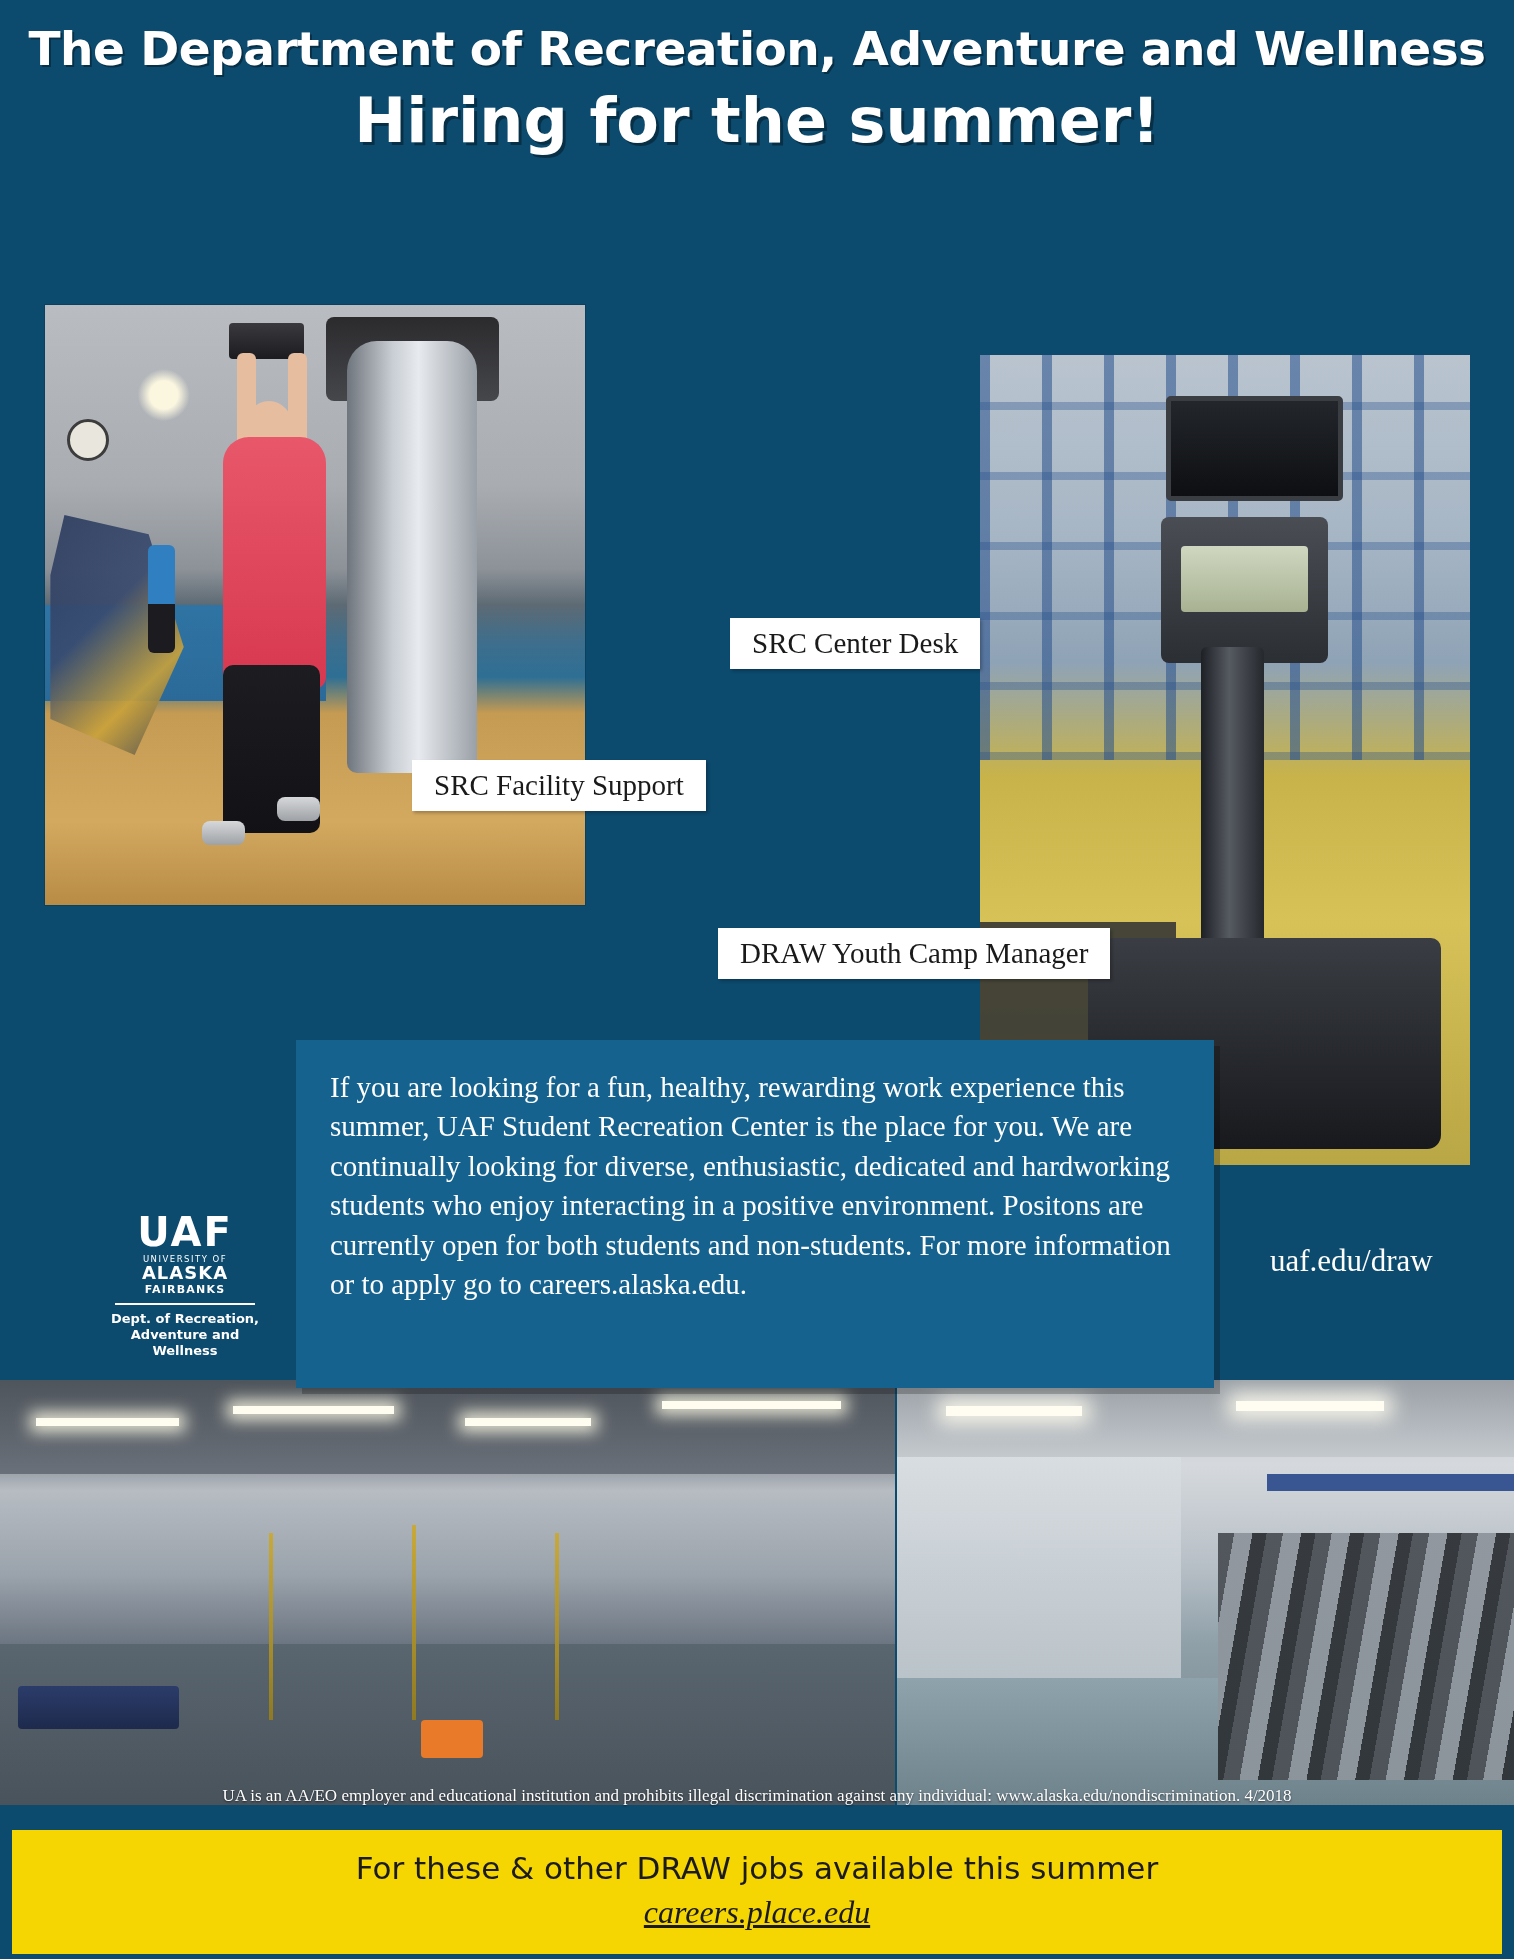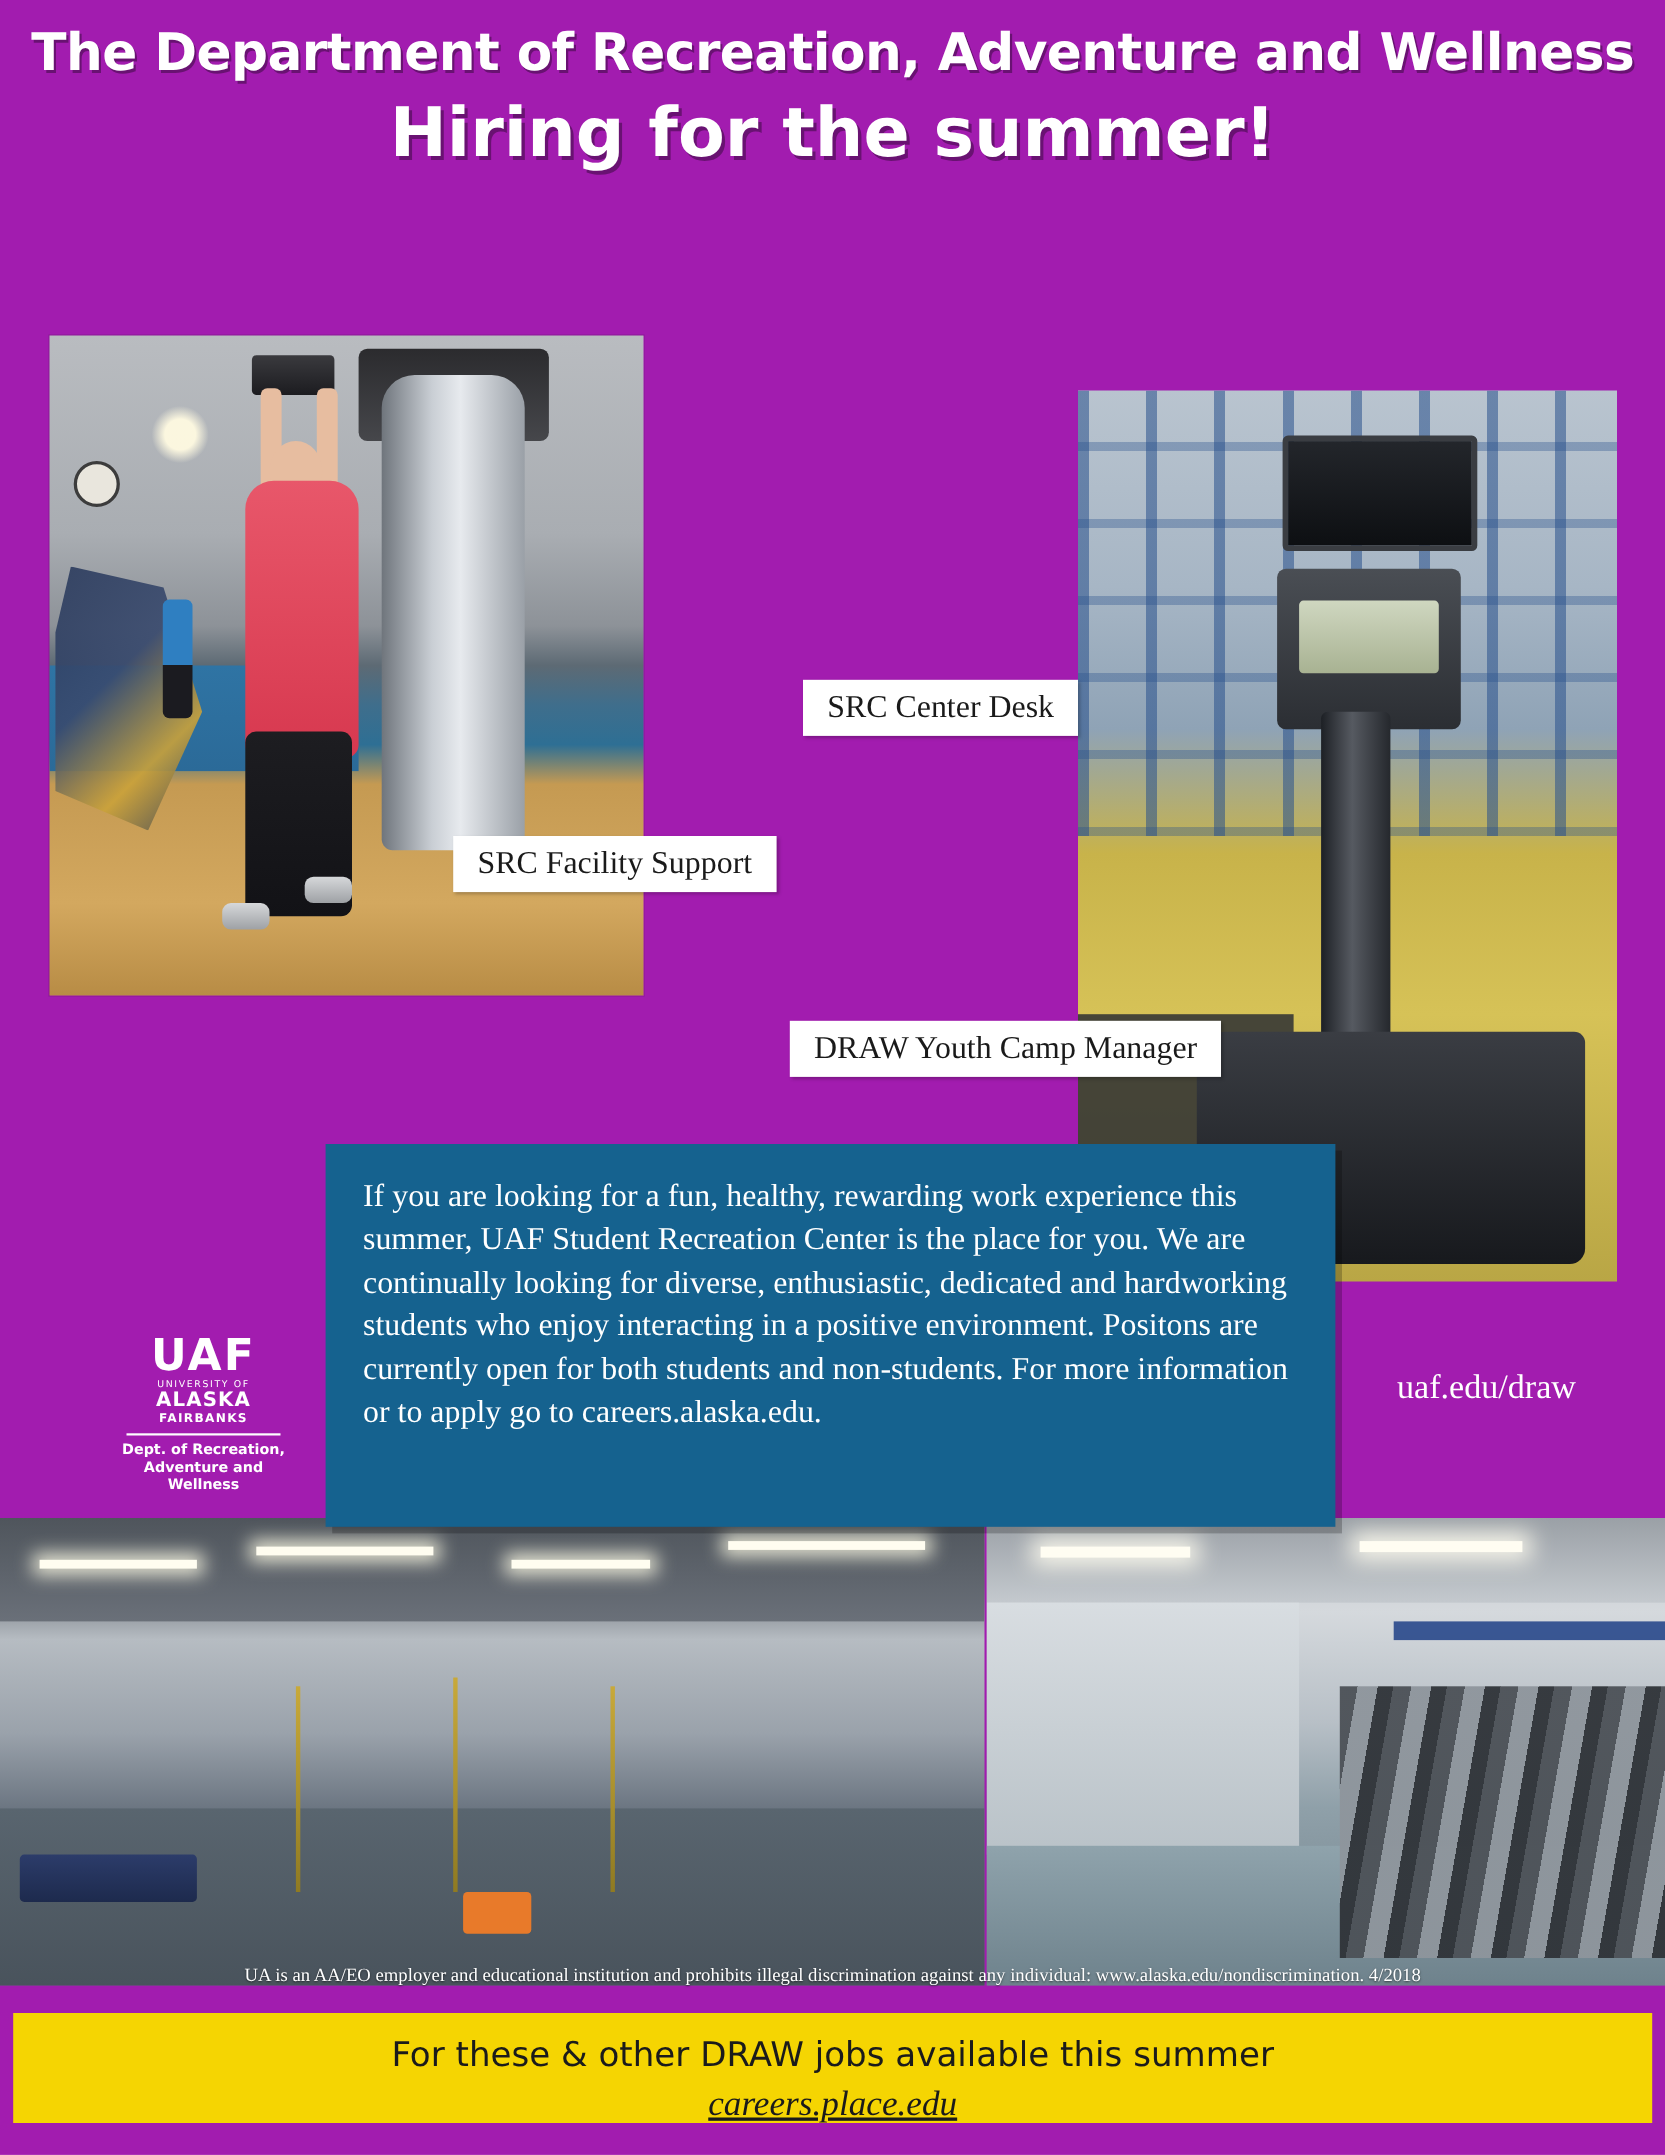--- a/index.html
+++ b/index.html
@@ -7,21 +7,21 @@
     width: 1514px;
     height: 1959px;
     background: #ffffff;
     font-family: "Liberation Serif", serif;
     overflow: hidden;
   }
   .poster {
     position: relative;
     width: 1514px;
     height: 1959px;
-    background: #a21caf;
+    background: #0c4a6e;
     overflow: hidden;
   }
 
   
   .header {
     position: absolute;
     top: 0; left: 0;
     width: 1514px;
     height: 245px;
     text-align: center;
@@ -323,21 +323,21 @@
     color: #ffffff;
     font-family: "Liberation Serif", serif;
     font-size: 17px;
     text-shadow: 0 1px 2px rgba(0,0,0,0.6);
   }
 
   
   .footer {
     position: absolute;
     left: 12px; top: 1830px;
-    width: 1490px; height: 100px;
+    width: 1490px; height: 124px;
     background: #f5d502;
     text-align: center;
     color: #1b1b1b;
   }
   .footer-line1 {
     font-family: "DejaVu Sans", sans-serif;
     font-size: 31px;
     padding-top: 20px;
   }
   .footer-line2 {

